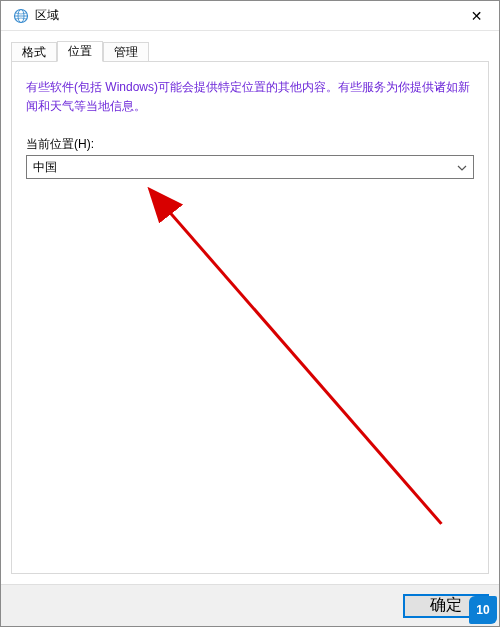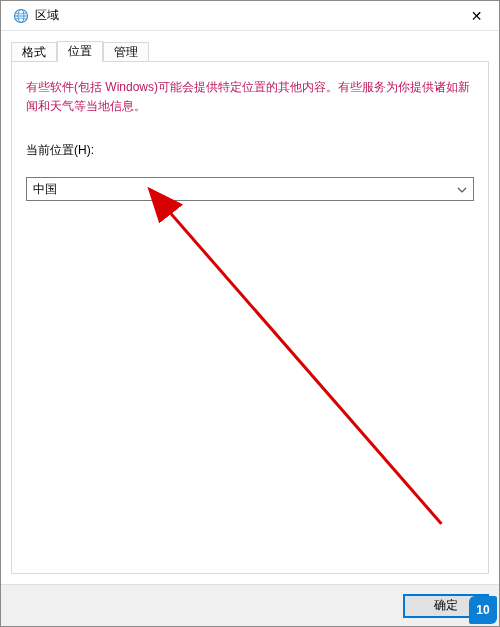--- a/index.html
+++ b/index.html
@@ -72,27 +72,27 @@
     border: 1px solid #d9d9d9;
     background: #fff;
     padding: 16px 14px;
     position: relative;
     min-height: 0;
   }
 
   .desc {
     font-size: 12px;
     line-height: 1.6;
-    color: #be185d;
-    margin-bottom: 26px;
+    color: #6d28d9;
+    margin-bottom: 20px;
   }
 
   .field-label {
     font-size: 12px;
-    margin-bottom: 18px;
+    margin-bottom: 2px;
   }
 
   .combo {
     width: 100%;
     height: 24px;
     border: 1px solid #7a7a7a;
     background: #fff;
     display: flex; align-items: center;
     padding: 8px 6px;
     position: relative;
@@ -108,21 +108,21 @@
     align-items: center;
     justify-content: flex-end;
     padding: 0 10px;
     gap: 8px;
   }
   .btn {
     min-width: 86px;
     height: 24px;
     border: 1px solid #adadad;
     background: #e1e1e1;
-    font-size: 12px;
+    font-size: 16px;
     display: flex; align-items: center; justify-content: center;
   }
   .btn.primary {
     border: 1px solid #0078d7;
     box-shadow: inset 0 0 0 1px #0078d7;
   }
 
   
   .arrow-overlay {
     position: absolute;

